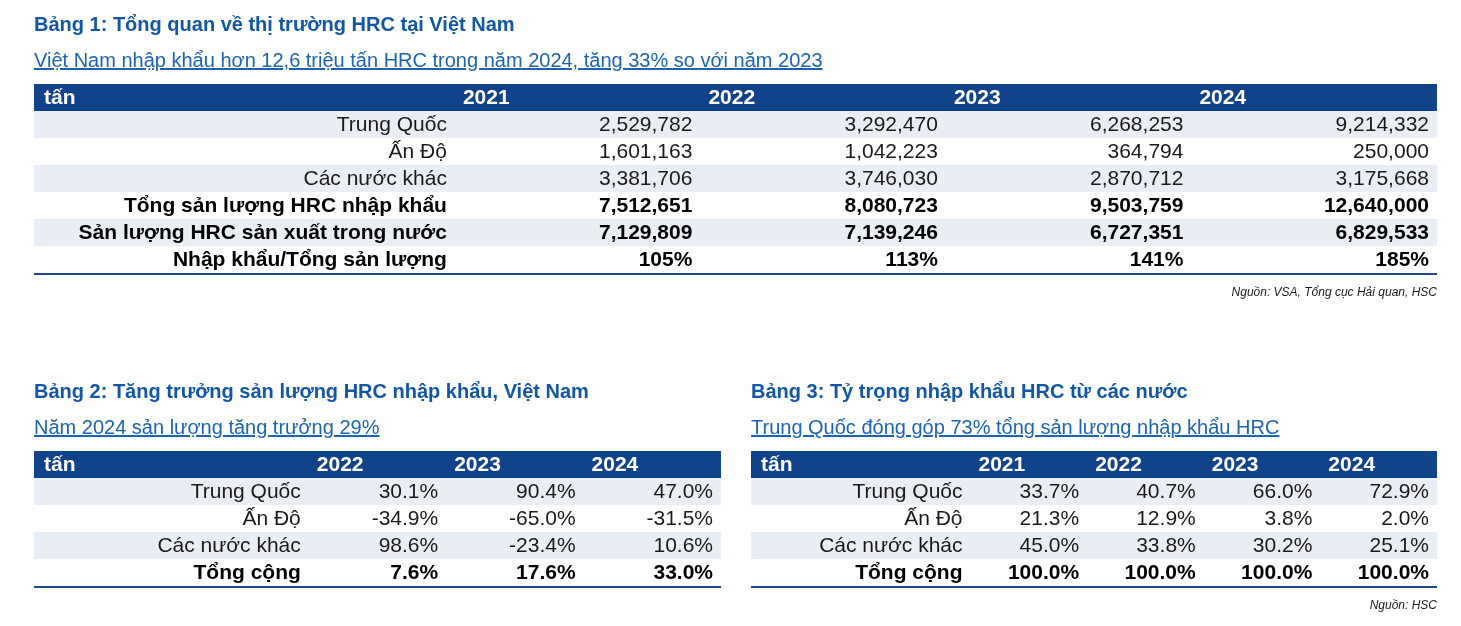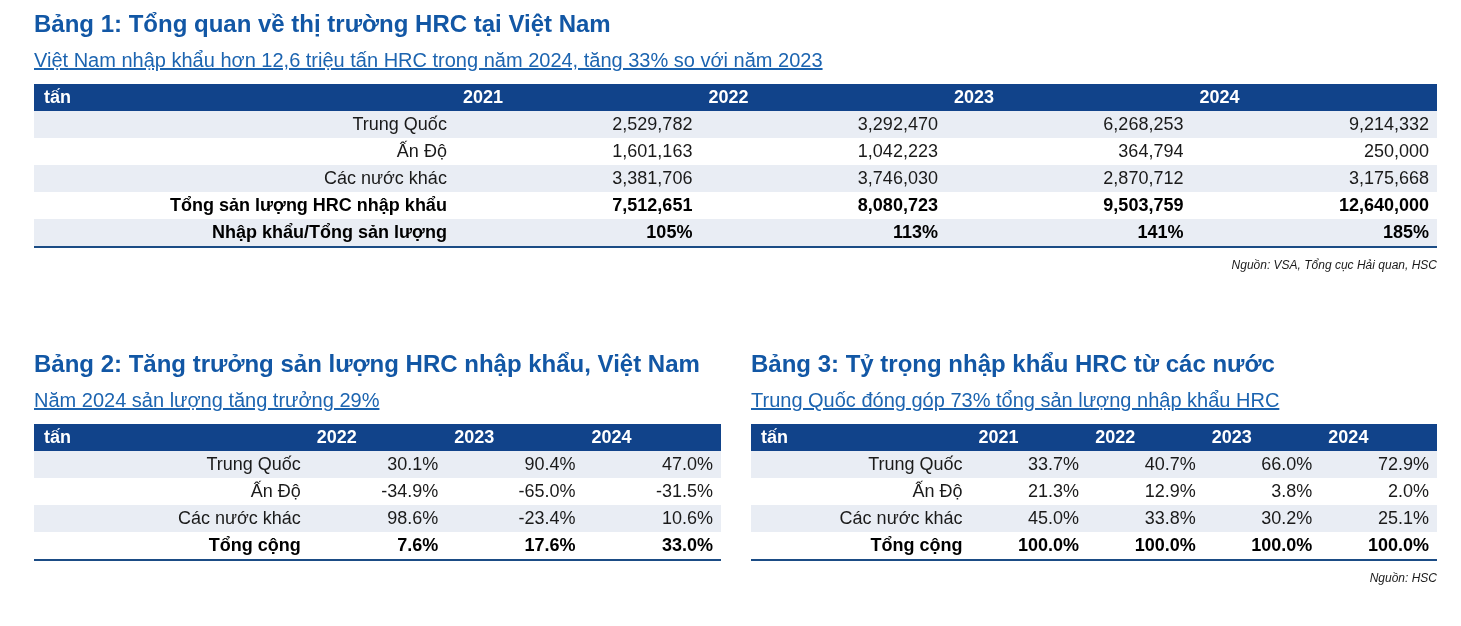--- a/index.html
+++ b/index.html
@@ -11,39 +11,39 @@
     height: 626px;
     overflow: hidden;
   }
   .page {
     width: 1461px;
     height: 626px;
     padding: 10px 24px 0 34px;
     background: #ffffff;
   }
   .tbl-title {
-    font-size: 24px;
+    font-size: 20px;
     font-weight: bold;
     color: #1257A5;
     line-height: 28px;
     margin: 0;
   }
   .tbl-subtitle {
     font-size: 20px;
     font-weight: normal;
     color: #1C64B0;
     line-height: 28px;
     margin: 8px 0 10px 0;
     text-decoration: underline;
   }
   table {
     border-collapse: collapse;
     width: 100%;
     table-layout: fixed;
-    font-size: 18px;
+    font-size: 21px;
     border-bottom: 2px solid #1B4C85;
   }
   thead th {
     background: #11438A;
     color: #ffffff;
     font-weight: bold;
     text-align: left;
     padding: 3px 8px 4px 8px;
     line-height: 20px;
     white-space: nowrap;
@@ -121,20 +121,27 @@
             <td>3,175,668</td>
           </tr>
           <tr class="bold">
             <td>Tổng sản lượng HRC nhập khẩu</td>
             <td>7,512,651</td>
             <td>8,080,723</td>
             <td>9,503,759</td>
             <td>12,640,000</td>
           </tr>
           <tr class="bold">
+            <td>Sản lượng HRC sản xuất trong nước</td>
+            <td>7,129,809</td>
+            <td>7,139,246</td>
+            <td>6,727,351</td>
+            <td>6,829,533</td>
+          </tr>
+          <tr class="bold">
             <td>Nhập khẩu/Tổng sản lượng</td>
             <td>105%</td>
             <td>113%</td>
             <td>141%</td>
             <td>185%</td>
           </tr>
         </tbody>
     </table>
     <div class="source">Nguồn: VSA, Tổng cục Hải quan, HSC</div>
   </section>

